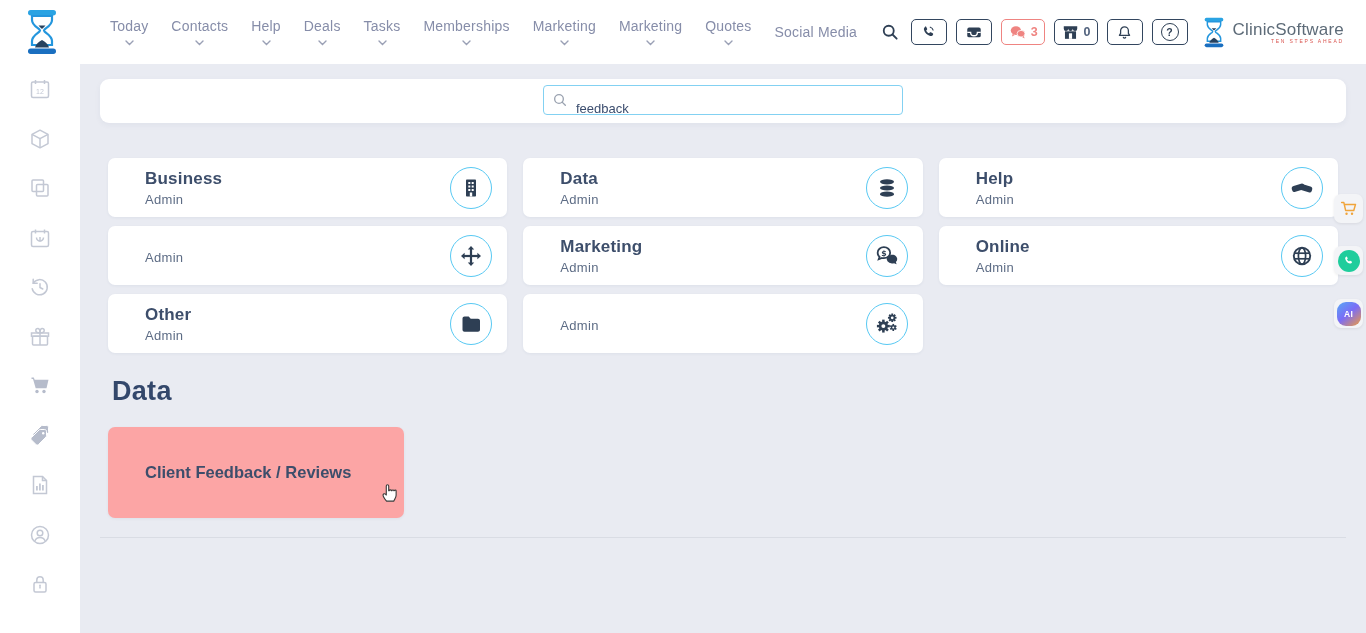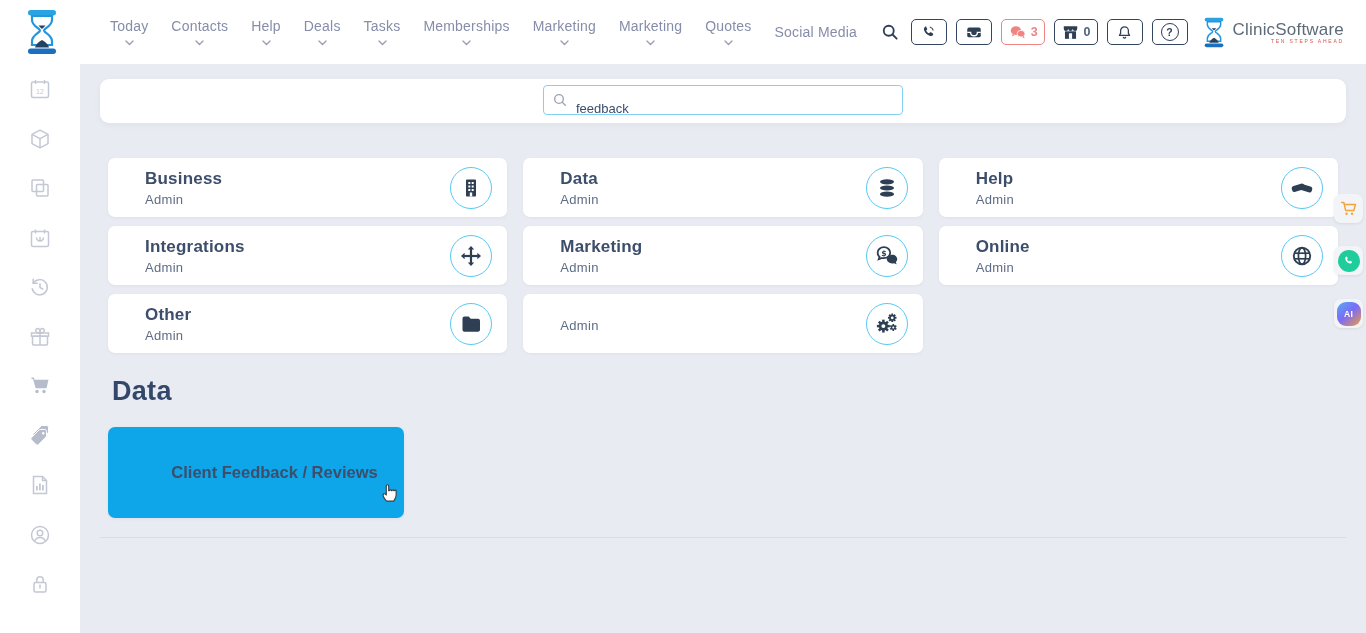--- a/index.html
+++ b/index.html
@@ -53,23 +53,23 @@
           box-shadow:0 1px 3px rgba(40,60,100,.06); display:flex; flex-direction:column;
           justify-content:center; padding-left:37px; box-sizing:border-box; cursor:pointer; }
   .card-title { font-size:17px; color:#3d4e6b; font-weight:600; letter-spacing:.2px; }
   .card-sub { font-size:13px; color:#5d6c85; margin-top:3px; letter-spacing:.3px; }
   .card-circle { position:absolute; right:15px; top:50%; transform:translateY(-50%);
                  width:40px; height:40px; border:1.4px solid #58c9f3; border-radius:50%;
                  display:flex; align-items:center; justify-content:center; background:#fff; }
 
   .section-title { position:absolute; left:112px; top:376px; font-size:27px; font-weight:700;
                    color:#33476b; letter-spacing:.3px; }
-  .result-card { position:absolute; left:108px; top:427px; width:296px; height:91px; background:#0ea5e9;
+  .result-card { position:absolute; left:108px; top:427px; width:296px; height:91px; background:#fca5a5;
                  border-radius:7px; box-shadow:0 1px 3px rgba(40,60,100,.06); display:flex;
-                 align-items:center; padding-left:37px; box-sizing:border-box; cursor:pointer;justify-content:center; }
+                 align-items:center; padding-left:37px; box-sizing:border-box; cursor:pointer; }
   .result-title { font-size:16.5px; color:#3d4e6b; font-weight:600; }
   .cursor { position:absolute; left:377px; top:476px; z-index:8; }
   .divider { position:absolute; left:100px; top:537px; width:1246px; height:1px; background:#d9dce4; }
 
   
   .float { position:absolute; right:3px; width:29px; height:29px; background:#f3f4f7;
            border-radius:7px; box-shadow:0 1px 3px rgba(0,0,0,.08); display:flex;
            align-items:center; justify-content:center; cursor:pointer; z-index:7; }
   .float.cartw { top:194px; } .float.wa { top:246px; } .float.aiw { top:299px; }
   .wa-circle { width:22px; height:22px; border-radius:50%; background:#1fcd9c;
@@ -354,21 +354,20 @@
             <g fill="#2e3f54">
               <rect x="2.5" y="9" width="12" height="5.6" rx="2.4" transform="rotate(-18 8.5 11.8)"></rect>
               <rect x="9.5" y="9.4" width="12" height="5.6" rx="2.4" transform="rotate(18 15.5 12.2)"></rect>
               <rect x="6.2" y="10.8" width="3.2" height="3.2" rx="1" transform="rotate(-18 7.8 12.4)"></rect>
             </g>
           </svg>
       </span>
     </div>
 
     <div class="card">
-      <span class="card-title">Integrations</span>
       <span class="card-sub">Admin</span>
       <span class="card-circle">
         <svg width="24" height="24" viewBox="0 0 24 24">
             <g fill="#2e3f54">
               <path d="M12 2l3.2 3.6H8.8z"></path>
               <path d="M12 22l-3.2-3.6h6.4z"></path>
               <path d="M2 12l3.6-3.2v6.4z"></path>
               <path d="M22 12l-3.6 3.2V8.8z"></path>
               <rect x="10.9" y="5" width="2.2" height="14"></rect>
               <rect x="5" y="10.9" width="14" height="2.2"></rect>

